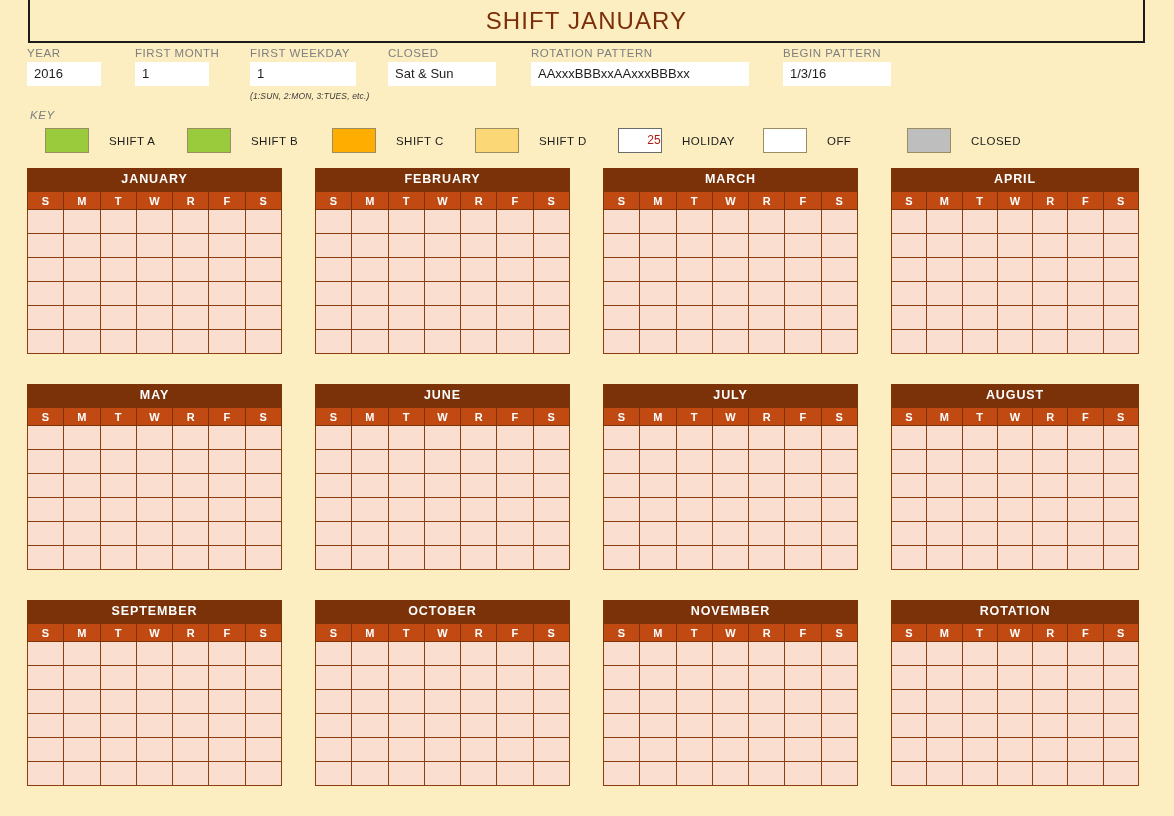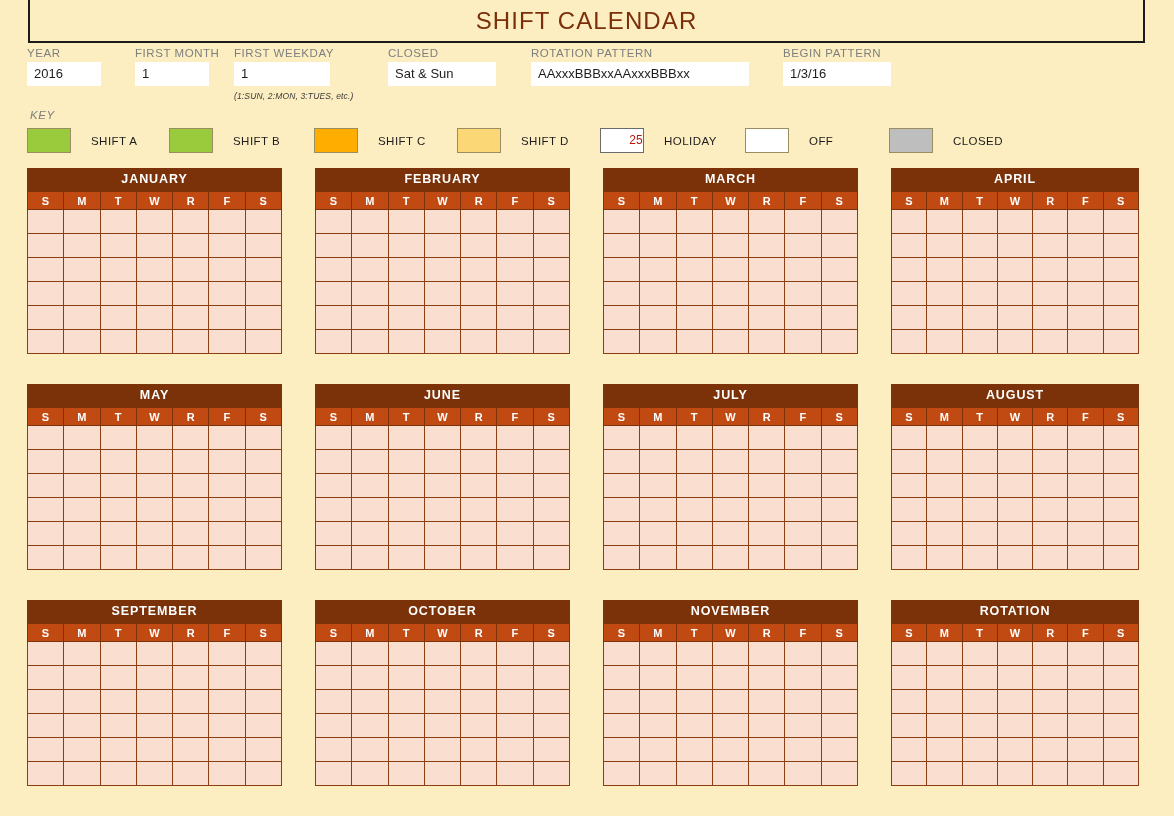--- a/index.html
+++ b/index.html
@@ -71,38 +71,38 @@
     font-size: 8.5px;
     color: #3a3a3a;
     font-style: italic;
     letter-spacing: 0.15px;
     margin-top: 5px;
     white-space: nowrap;
   }
 
   #field-year      { left: 27px;  top: 47px; width: 74px; }
   #field-month     { left: 135px; top: 47px; width: 74px; }
-  #field-weekday   { left: 234px; top: 47px; width: 96px; }
+  #field-weekday   { left: 250px; top: 47px; width: 106px; }
   #field-closed    { left: 388px; top: 47px; width: 108px; }
   #field-rotation  { left: 531px; top: 47px; width: 218px; }
   #field-begin     { left: 783px; top: 47px; width: 108px; }
 
   
   #key-label {
     position: absolute;
     left: 30px;
     top: 109px;
     color: #7d7f80;
     font-size: 11.5px;
     letter-spacing: 0.55px;
     font-style: italic;
   }
   #legend {
     position: absolute;
-    left: 27px;
+    left: 45px;
     top: 128px;
     width: 1120px;
     height: 25px;
   }
   .legend-item {
     position: absolute;
     top: 0;
     height: 25px;
     display: flex;
     align-items: center;
@@ -183,21 +183,21 @@
   
   .col-0 { left: 27px;  width: 255px; }
   .col-1 { left: 315px; width: 255px; }
   .col-2 { left: 603px; width: 255px; }
   .col-3 { left: 891px; width: 248px; }
 </style>
 </head>
 <body>
 
 <div id="title-box">
-  <span id="title-text">SHIFT CALENDAR</span>
+  <span id="title-text">SHIFT JANUARY</span>
 </div>
 
 <div class="field" id="field-year">
   <span class="field-label">YEAR</span>
   <input class="field-input" type="text" value="2016" style="">
 </div>
 
 <div class="field" id="field-month">
   <span class="field-label">FIRST MONTH</span>
   <input class="field-input" type="text" value="1" style="">

